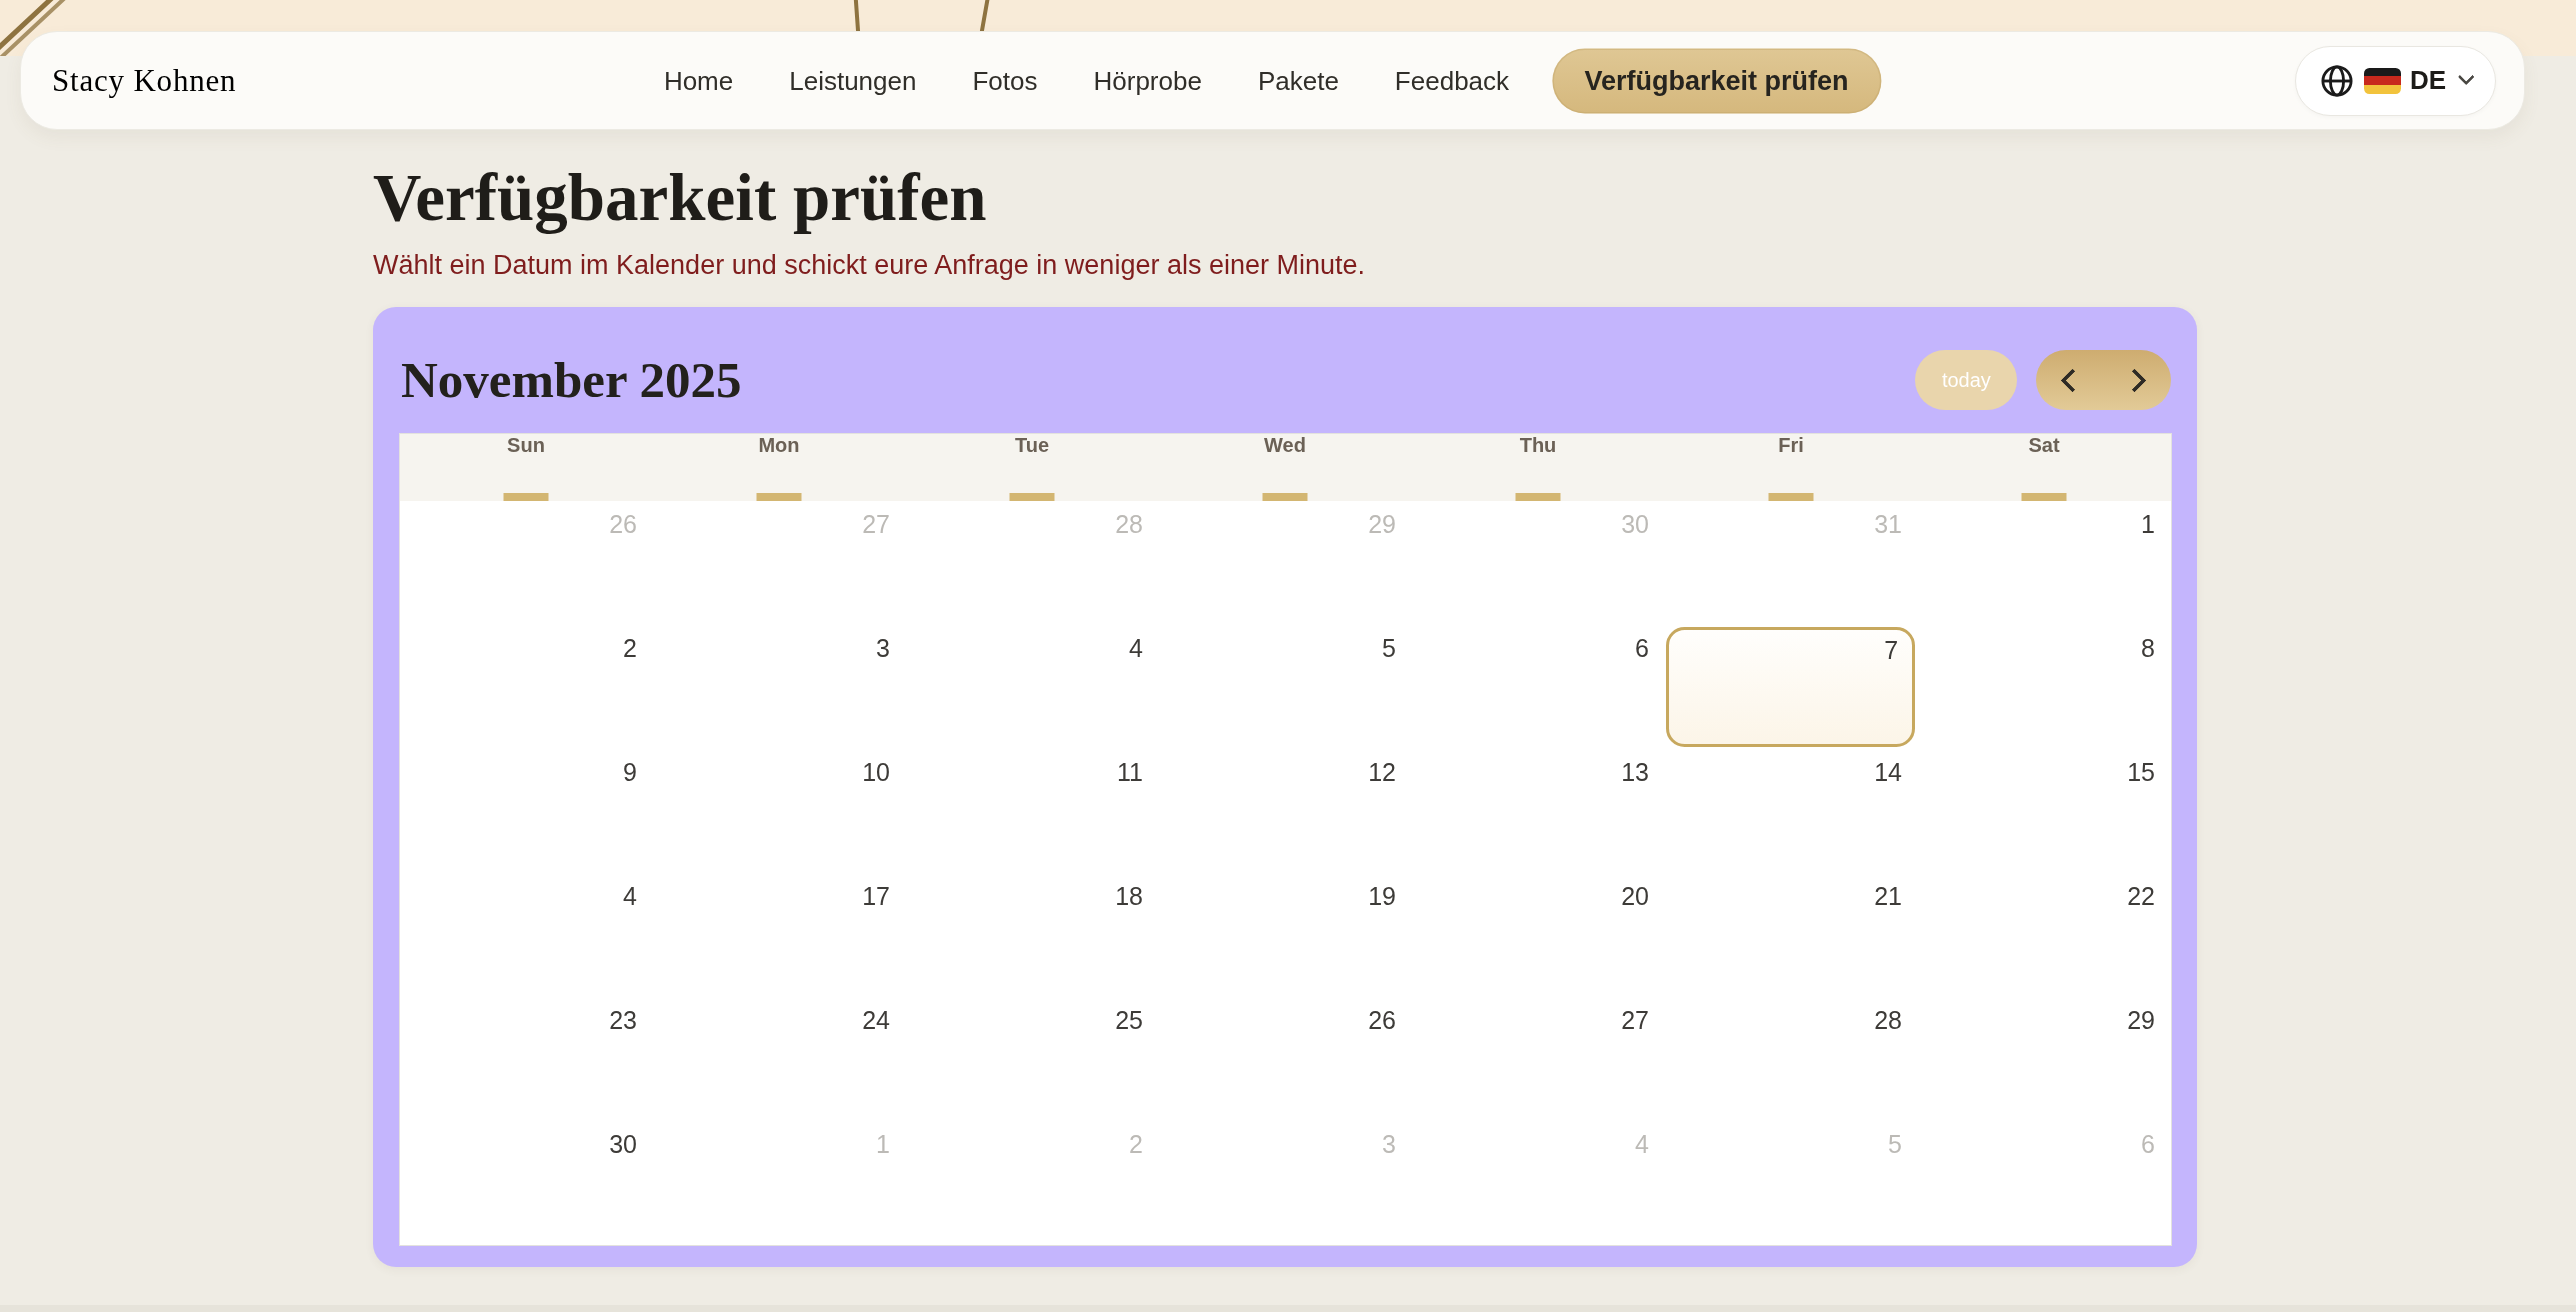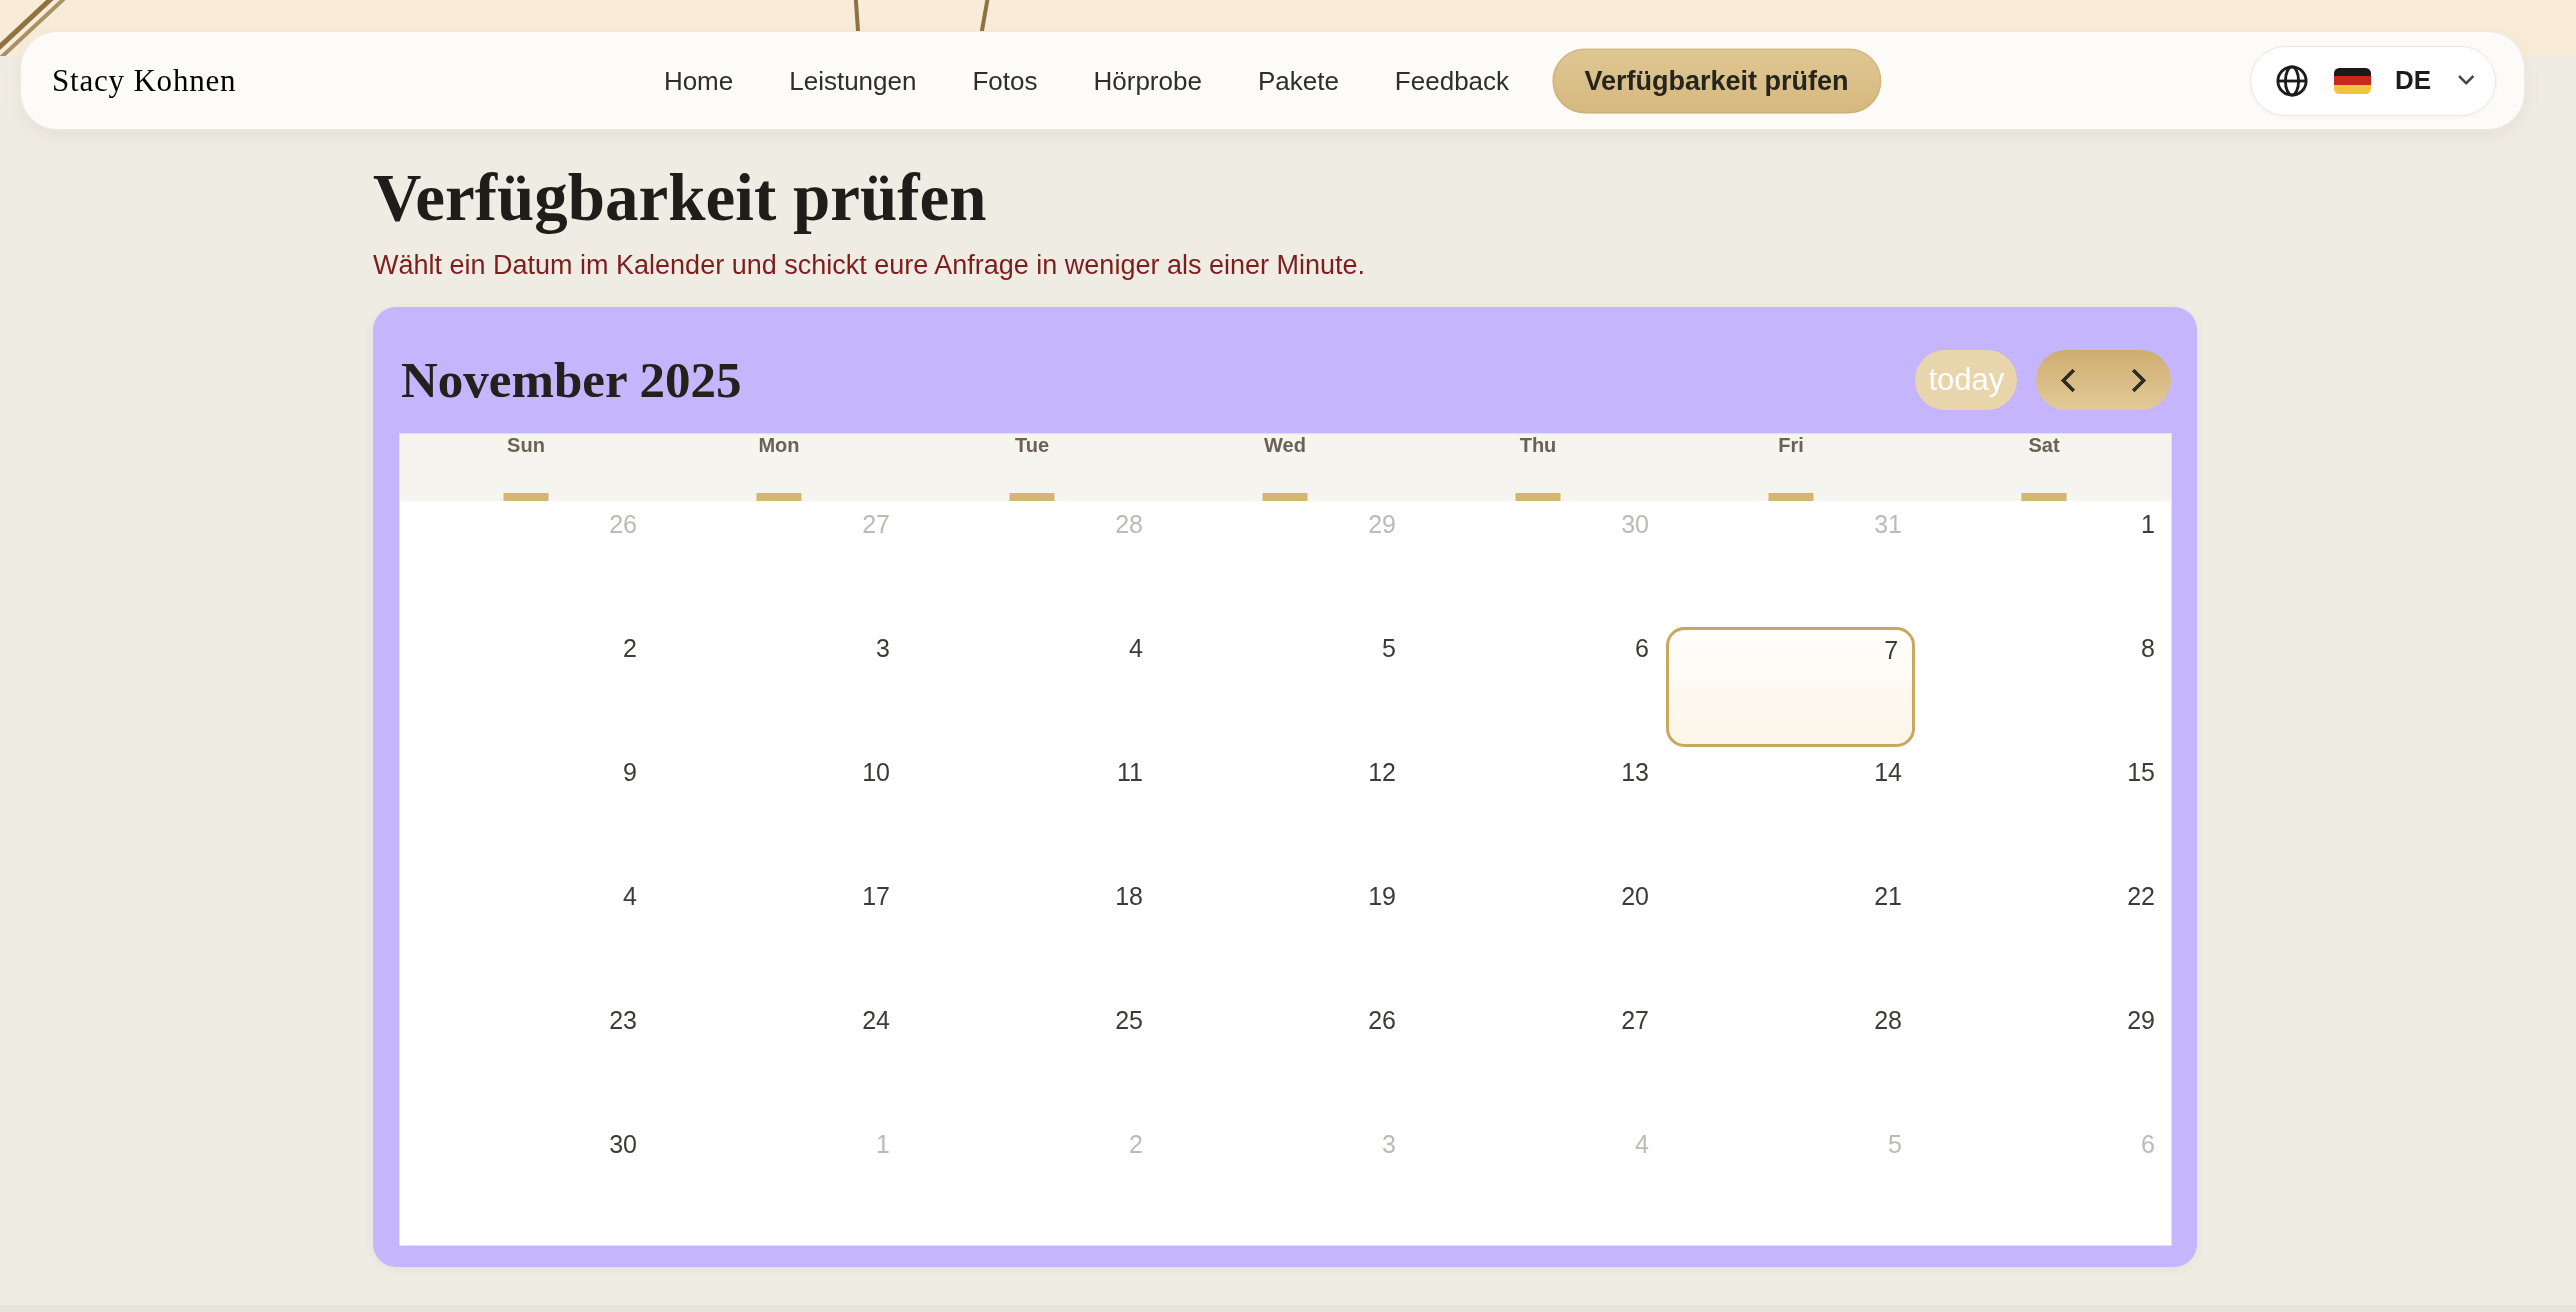--- a/index.html
+++ b/index.html
@@ -50,21 +50,21 @@
     box-shadow:inset 0 0 0 1.5px rgba(190,160,100,.35);
     border-radius:36px; padding:0 32.5px; height:65px;
     font-family:"Liberation Sans", sans-serif;
     font-size:27px; font-weight:700; color:#26241F;
     display:flex; align-items:center;
   }
   .lang-pill {
     position:absolute; right:28px; top:50%; transform:translateY(-50%);
     height:70px; padding:0 23px;
     background:#FFFFFF; border:1.5px solid #E9E7E1; border-radius:36px;
-    display:flex; align-items:center; gap:24px; cursor:pointer;
+    display:flex; align-items:center; gap:9px; cursor:pointer;
     box-shadow:0 1.5px 4.6px rgba(0,0,0,.03);
   }
   .globe { width:36px; height:36px; display:block; }
   .flag {
     width:37px; height:26px; border-radius:5.4px; overflow:hidden;
     display:flex; flex-direction:column; flex-shrink:0;
   }
   .flag i { flex:1; display:block; }
   .flag .b { background:#1A1A1A; }
   .flag .r { background:#C8291D; }
@@ -98,21 +98,21 @@
     display:flex; align-items:center; justify-content:space-between;
     padding:20px 26px 0 28px;
   }
   .month-title {
     font-family:"Liberation Serif", serif; font-weight:600;
     font-size:51px; color:#23211D;
   }
   .controls { display:flex; align-items:center; gap:18.6px; }
   .today-btn {
     border:none; width:102px; height:60px; border-radius:32.5px;
-    background:#E9D5AC; color:#FFFFFF; font-size:31px;
+    background:#E9D5AC; color:#FFFFFF; font-size:20px;
     font-family:"Liberation Sans", sans-serif;
     display:flex; align-items:center; justify-content:center; cursor:default;
   }
   .pager {
     width:135px; height:60px; border-radius:32.5px;
     background:linear-gradient(180deg,#CEAC70 0%,#E2CA97 100%);
     display:flex;
   }
   .pager .half {
     flex:1; display:flex; align-items:center; justify-content:center;

